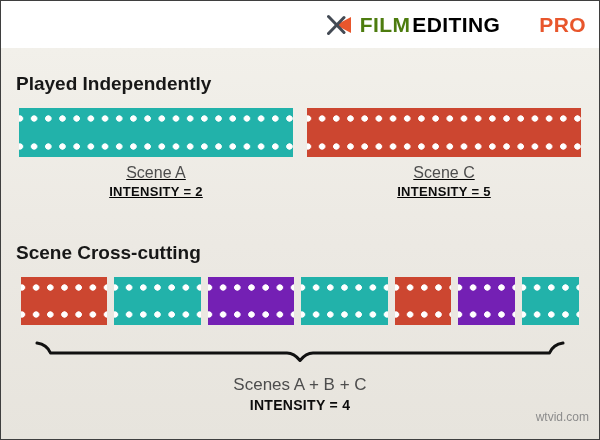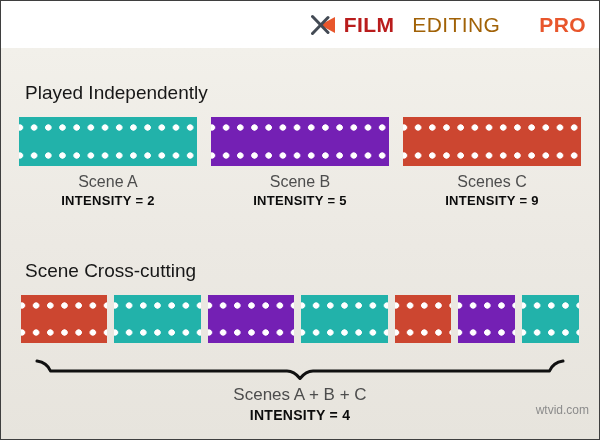--- a/index.html
+++ b/index.html
@@ -3,53 +3,53 @@
 <meta charset="utf-8">
 <style>
   html,body{margin:0;padding:0;background:#fff;}
   body{width:600px;height:440px;overflow:hidden;font-family:"Liberation Sans","DejaVu Sans",sans-serif;}
   .frame{box-sizing:border-box;width:600px;height:440px;border:1px solid #3f3f3f;background:#fff;display:flex;flex-direction:column;}
   
   .topbar{height:47px;flex:0 0 47px;background:#ffffff;display:flex;align-items:center;justify-content:flex-end;padding-right:13px;}
   .logo{display:flex;align-items:center;gap:2px;user-select:none;}
   .logo svg{display:block;margin-right:3px;}
   .logo-text{font-size:21px;letter-spacing:.4px;line-height:1;}
-  .logo-film{font-weight:800;color:#b91c1c;}
-  .logo-editing{font-weight:400;color:#a16207;margin-left:16px;}
+  .logo-film{font-weight:800;color:#4d7c0f;}
+  .logo-editing{font-weight:700;color:#000000;}
   .logo-pro{font-weight:800;color:#e8562c;margin-left:37px;}
   
   .canvas{flex:1;position:relative;background:linear-gradient(180deg,#f2f0ea 0%,#ece9e3 50%,#e7e4dd 100%);}
-  .sec-title{margin:12px;font-size:19px;font-weight:400;color:#171717;padding-left:12px;}
+  .sec-title{margin:3px;font-size:19px;font-weight:700;color:#171717;padding-left:12px;}
   .t1{padding-top:22px;}
   .t2{padding-top:40px;}
   
   .film{
     background-color:#999;
     background-image:
       radial-gradient(circle,#ffffff 2.9px,rgba(255,255,255,0) 3.4px),
       radial-gradient(circle,#ffffff 2.9px,rgba(255,255,255,0) 3.4px);
     background-size:14.2px 9px,14.2px 9px;
     background-repeat:repeat-x,repeat-x;
     background-position:8px 6px,8px calc(100% - 6px);
   }
   .strips{display:flex;gap:14px;margin:13px 18px 0;}
-  .scene{flex:1;text-align:center;}
+  .scene{flex:1;text-align:center;text-decoration:underline;}
   .scene .film{height:49px;}
   .scene-name{margin-top:7px;font-size:16px;color:#4d4d4d;}
   .scene-int{margin-top:2px;font-size:13px;font-weight:700;color:#0c0c0c;letter-spacing:.3px;}
   
   .crossrow{display:flex;gap:7px;margin:13px 20px 0;}
   .seg{height:48px;}
   .seg.wide{flex:1.52;}
   .seg.narrow{flex:1;}
   
   .brace{display:block;margin:15px auto 0;}
-  .caption{margin-top:3px;text-align:center;font-size:17px;color:#4d4d4d;}
+  .caption{margin-top:11px;text-align:center;font-size:17px;color:#4d4d4d;}
   .caption-int{margin-top:2px;text-align:center;font-size:14px;font-weight:700;color:#0c0c0c;letter-spacing:.3px;}
-  .watermark{position:absolute;right:10px;bottom:22px;font-size:12px;color:#8c8c8c;}
+  .watermark{position:absolute;right:10px;bottom:15px;font-size:12px;color:#8c8c8c;}
 </style>
 </head>
 <body>
 
 <div class="frame">
 
   <header class="topbar">
     <div class="logo">
       <svg width="28" height="24" viewBox="0 0 28 24" aria-hidden="true">
         <polygon points="9,12 24,4 24,20" fill="#e8562c"></polygon>
@@ -66,28 +66,23 @@
 
     <h2 class="sec-title t1">Played Independently</h2>
 
     <div class="strips" id="independent-row">
         <div class="scene">
           <div class="film" style="background-color: rgb(34, 178, 170);"></div>
           <div class="scene-name">Scene A</div>
           <div class="scene-int">INTENSITY = 2</div>
         </div>
         <div class="scene">
-          <div class="film" style="background-color: rgb(116, 32, 180);"></div>
-          <div class="scene-name">Scene B</div>
+          <div class="film" style="background-color: rgb(204, 70, 48);"></div>
+          <div class="scene-name">Scene C</div>
           <div class="scene-int">INTENSITY = 5</div>
-        </div>
-        <div class="scene">
-          <div class="film" style="background-color: rgb(204, 70, 48);"></div>
-          <div class="scene-name">Scenes C</div>
-          <div class="scene-int">INTENSITY = 9</div>
         </div>
       </div>
 
     <h2 class="sec-title t2">Scene Cross-cutting</h2>
 
     <div class="crossrow" id="crosscut-row">
         <div class="film seg wide" style="background-color: rgb(204, 70, 48);"></div>
         <div class="film seg wide" style="background-color: rgb(34, 178, 170);"></div>
         <div class="film seg wide" style="background-color: rgb(116, 32, 180);"></div>
         <div class="film seg wide" style="background-color: rgb(34, 178, 170);"></div>

